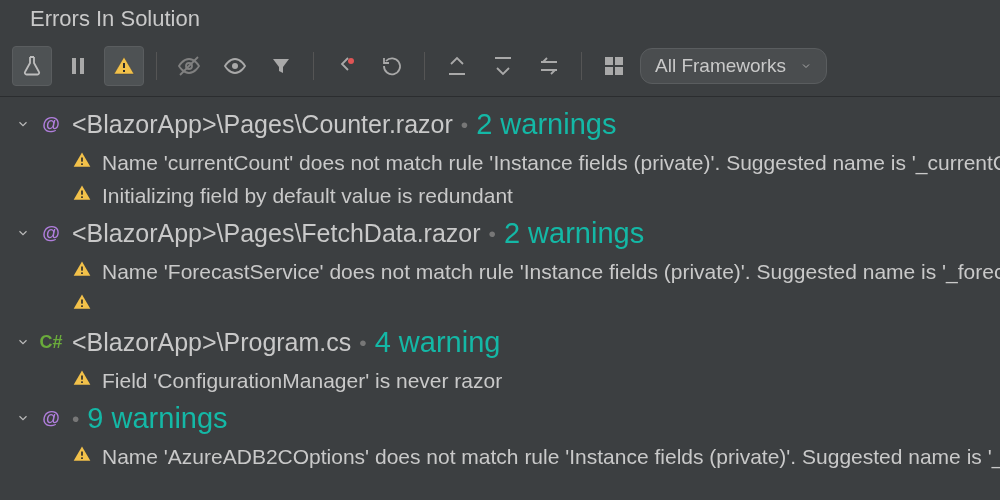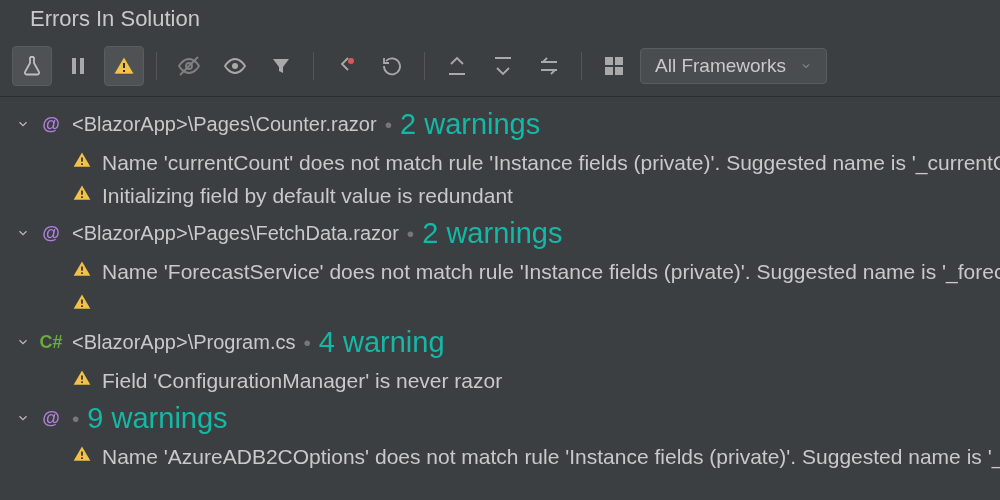--- a/index.html
+++ b/index.html
@@ -45,21 +45,21 @@
     height: 28px;
     background: #555;
     margin: 0 6px;
   }
   .framework-select {
     background: #4a4d4f;
     border: 1px solid #5a5d5f;
     color: #c9c9c9;
     font-size: 19px;
     padding: 6px 14px;
-    border-radius: 4px;
+    border-radius: 12px;
     display: flex;
     align-items: center;
     gap: 14px;
     cursor: pointer;
   }
   .tree {
     padding: 6px 0 0 6px;
   }
   .file-row {
     display: flex;
@@ -75,21 +75,21 @@
     display: inline-block;
   }
   .lang {
     font-weight: 700;
     font-size: 18px;
     width: 26px;
     text-align: center;
   }
   .lang.razor { color: #b07edc; }
   .lang.cs { color: #6aab3b; }
-  .file-path { color: #c9c9c9; font-size: 20px; }
+  .file-path { color: #c9c9c9; font-size: 25px; }
   .bullet { color: #777; font-size: 21px; }
   .summary { color: #14b8a6; font-size: 29px; }
   .issue-row {
     display: flex;
     align-items: center;
     gap: 10px;
     padding: 4px 0 4px 66px;
     white-space: nowrap;
     overflow: hidden;
   }

